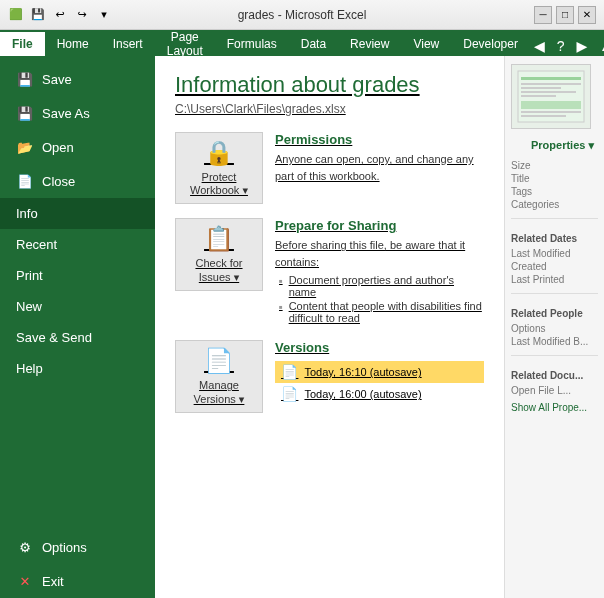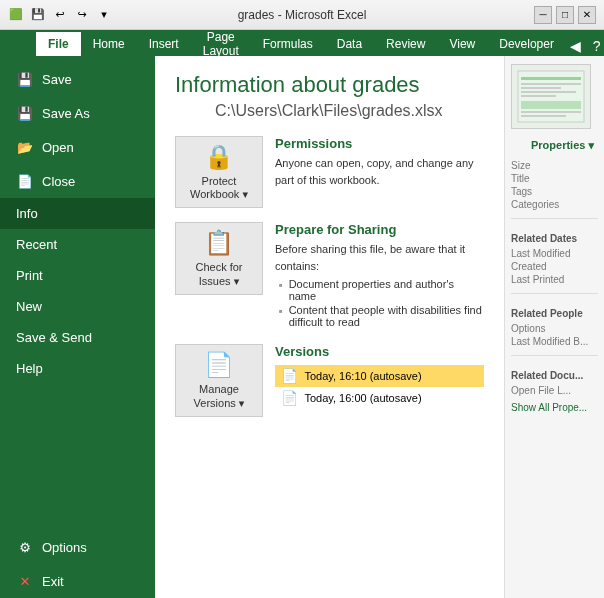--- a/index.html
+++ b/index.html
@@ -39,21 +39,20 @@
       background: transparent;
       border: none;
       height: 24px;
       display: flex;
       align-items: center;
     }
     .ribbon-tab.active {
       background: #fff;
       color: #1f6b35;
       font-weight: bold;
-      margin-left: 36px;
     }
 
     
     .ribbon-right { margin-left: auto; display: flex; align-items: center; gap: 4px; padding-right: 4px; }
     .ribbon-right-icon { color: #fff; font-size: 14px; cursor: pointer; padding: 2px 4px; }
 
     
     .main-layout { display: flex; height: calc(598px - 56px); }
 
     
@@ -78,23 +77,24 @@
     .sidebar-spacer { height: 6px; }
 
     
     .info-panel {
       flex: 1;
       background: #fff;
       padding: 16px 20px;
       overflow-y: auto;
       display: flex;
       flex-direction: column;
+      text-decoration: underline;
     }
     .info-title { font-size: 22px; font-weight: 300; color: #1f6b35; margin-bottom: 4px; }
-    .info-path { font-size: 16px; color: #555; margin-bottom: 16px; margin-left: 40px; }
+    .info-path { font-size: 12px; color: #555; margin-bottom: 16px; }
 
     .info-section {
       display: flex;
       align-items: flex-start;
       margin-bottom: 14px;
       gap: 12px;
     }
     .section-btn {
       width: 88px;
       min-width: 88px;

